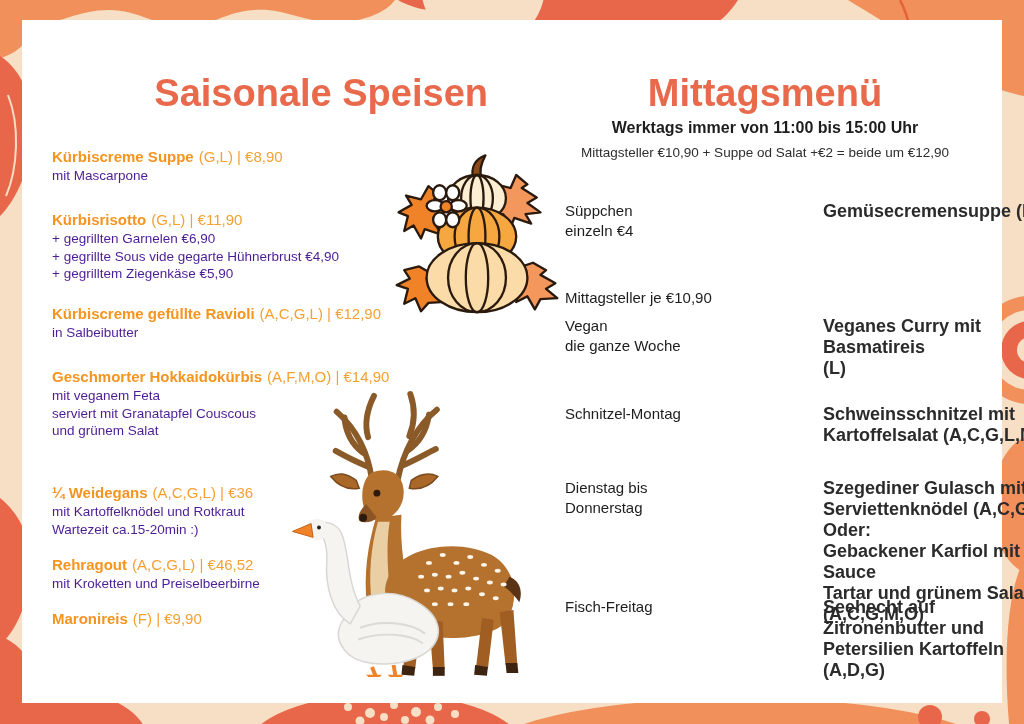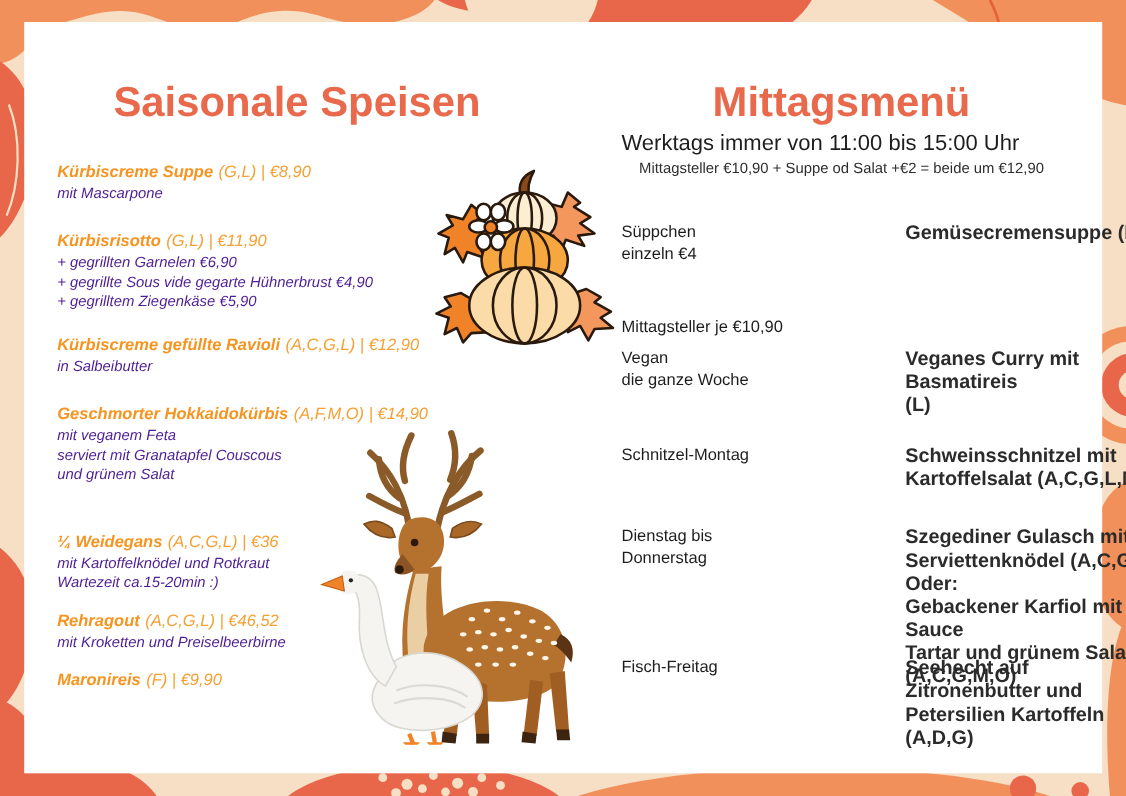--- a/index.html
+++ b/index.html
@@ -12,26 +12,26 @@
   .card{
     position:absolute;left:22px;top:20px;width:980px;height:683px;
     background:#ffffff;z-index:1;
   }
   .layer{position:absolute;left:0;top:0;width:1024px;height:724px;z-index:2;}
   .section-title{
     position:absolute;text-align:center;font-weight:700;font-size:38px;
     color:#E8694B;letter-spacing:0px;white-space:nowrap;
   }
   .sub-bold{
-    position:absolute;font-weight:400;font-size:20px;color:#1d1d1d;white-space:nowrap;
+    position:absolute;text-align:center;font-weight:700;font-size:16px;color:#1d1d1d;white-space:nowrap;
   }
   .sub-reg{
     position:absolute;text-align:center;font-weight:400;font-size:13.5px;color:#2e2e2e;white-space:nowrap;
   }
-  .menu-item{position:absolute;left:52px;width:470px;font-style:italic;}
+  .menu-item{position:absolute;left:52px;width:470px;}
   .item-head{font-size:15px;white-space:nowrap;}
   .item-name{font-weight:700;color:#F5941F;}
   .item-meta{font-weight:400;color:#F5A032;margin-left:5px;}
   .item-desc{
     font-size:13.5px;color:#4c1d95;line-height:17.5px;white-space:pre-line;margin-top:2px;
   }
   .lunch-row{position:absolute;left:565px;width:440px;}
   .lunch-label{
     position:absolute;left:0;top:0;width:200px;font-weight:400;font-size:15px;
     color:#1d1d1d;line-height:20px;white-space:pre-line;
@@ -89,21 +89,21 @@
   <circle cx="1030" cy="350" r="29" fill="#E8674A"></circle>
   <circle cx="1030" cy="350" r="13" fill="#F6DFC4"></circle>
   <ellipse cx="1036" cy="505" rx="44" ry="70" fill="#F1905B"></ellipse>
   <path d="M1024,560 C1008,590 1003,650 1009,724 H1024 Z" fill="#F1905B"></path>
 </svg>
 
 <div class="card"></div>
 
 <div class="layer">
 
-  <div class="section-title" style="left:52px;top:72px;width:436px;">Saisonale Speisen</div>
+  <div class="section-title" style="left:52px;top:72px;width:436px;text-align:right;">Saisonale Speisen</div>
 
   <div class="menu-item" style="top:148px">
     <div class="item-head">
       <span class="item-name">Kürbiscreme Suppe</span><span class="item-meta">(G,L) | €8,90</span>
     </div>
     <div class="item-desc">mit Mascarpone</div>
   </div>
 
   <div class="menu-item" style="top:211px">
     <div class="item-head">

